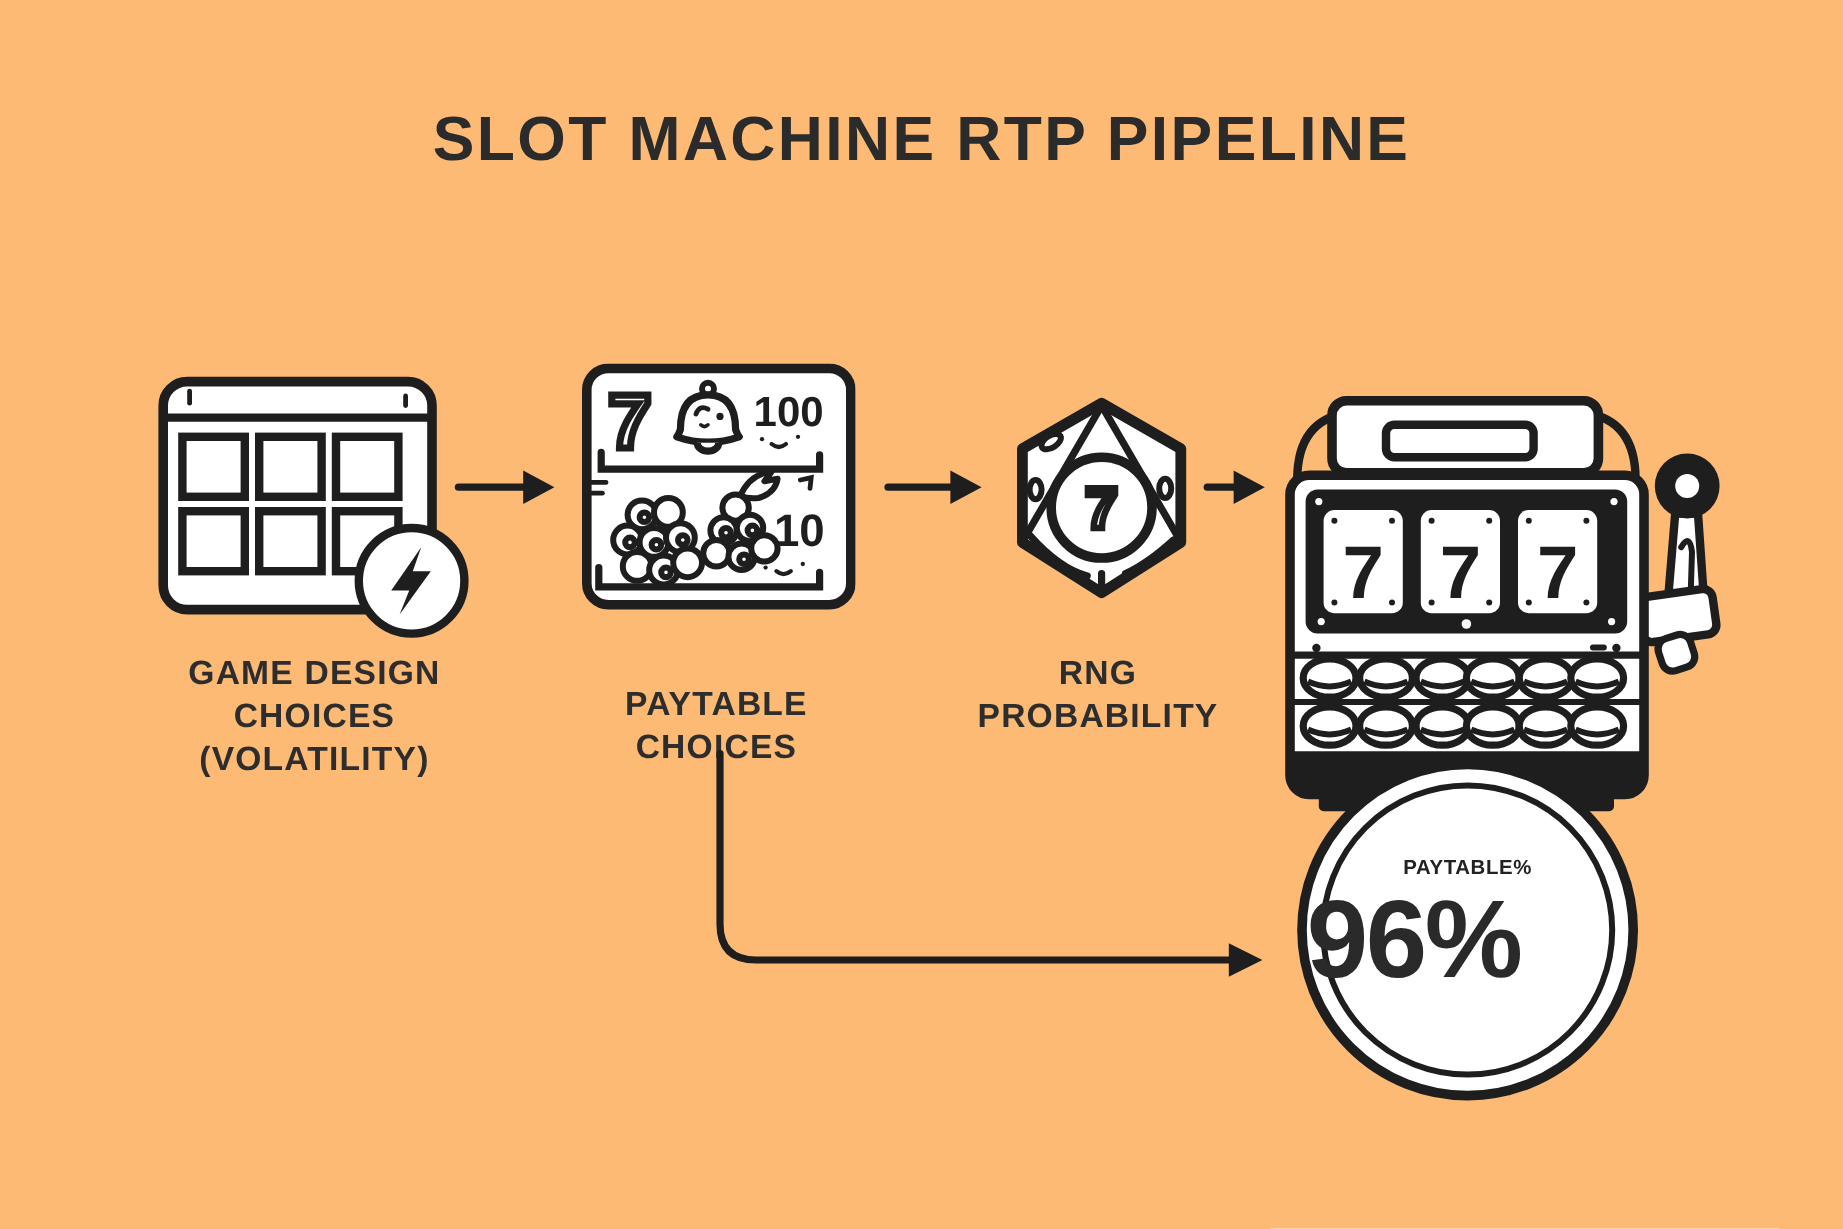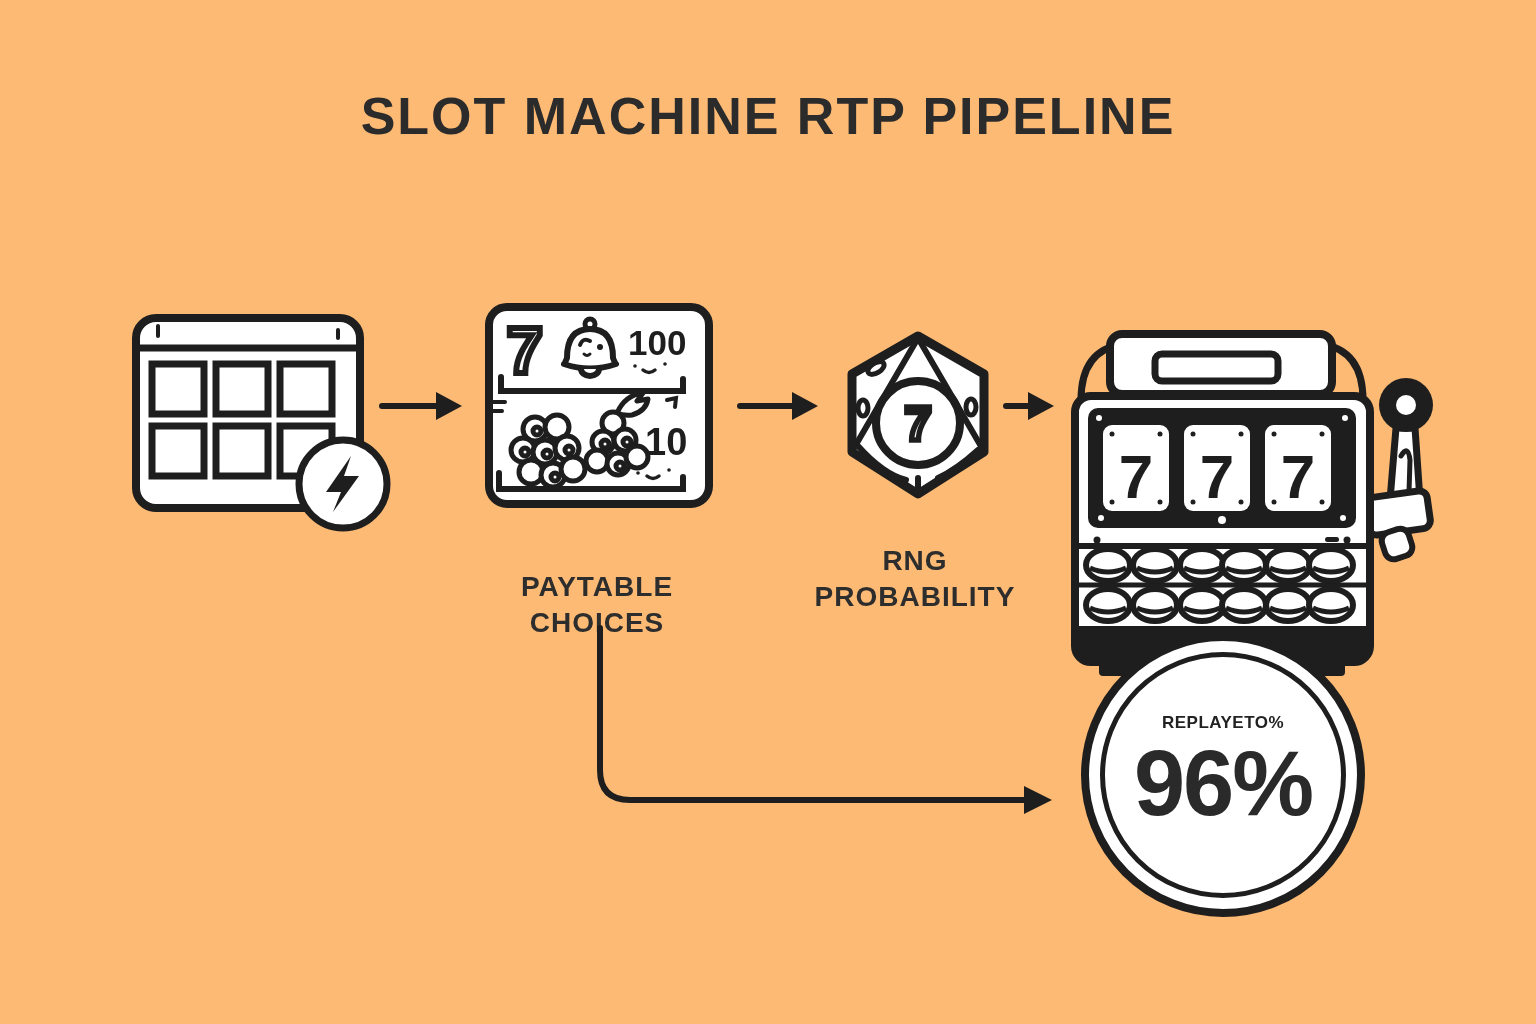--- a/index.html
+++ b/index.html
@@ -28,21 +28,21 @@
   }
   .rtp-inner-ring {
     position:absolute; left:11px; top:11px; right:11px; bottom:11px;
     border:5px solid #1e1e1e; border-radius:50%;
   }
   .rtp-caption {
     position:absolute; top:72px; left:0; width:100%; text-align:center;
     font-size:17px; font-weight:bold; letter-spacing:0.5px; color:#222222;
   }
   .rtp-value {
-    position:absolute; top:96px; left:0; width:100%; text-align:center;
+    position:absolute; top:96px; left:0; width:100%; 
     font-size:92px; line-height:1.0; font-weight:bold; letter-spacing:-2px;
     color:#2a2a2a;
   }
   svg text { font-family:"Liberation Sans", sans-serif; font-weight:bold; }
   .ink-stroke { stroke:#1e1e1e; fill:none; }
 </style>
 </head>
 <body>
 
 <div class="canvas">
@@ -242,28 +242,33 @@
       <path d="M121,280 Q139,288 157,280" fill="none" stroke-width="5"></path>
       <path d="M163,280 Q181,288 199,280" fill="none" stroke-width="5"></path>
       <path d="M207,280 Q225,288 243,280" fill="none" stroke-width="5"></path>
       <path d="M250,280 Q268,288 286,280" fill="none" stroke-width="5"></path>
     </g>
     <path d="M14,298 H304 V316 Q304,332 288,332 H30 Q14,332 14,316 Z" fill="#1e1e1e"></path>
     <rect x="36" y="330" width="48" height="18" rx="4" fill="#1e1e1e"></rect>
     <rect x="234" y="330" width="48" height="18" rx="4" fill="#1e1e1e"></rect>
   </svg>
 
+  <div class="step-label label-1">
+    <div>GAME DESIGN</div>
+    <div>CHOICES</div>
+    <div>(VOLATILITY)</div>
+  </div>
   <div class="step-label label-2">
     <div>PAYTABLE</div>
     <div>CHOICES</div>
   </div>
   <div class="step-label label-3">
     <div>RNG</div>
     <div>PROBABILITY</div>
   </div>
 
   <div class="rtp-badge">
     <div class="rtp-inner-ring"></div>
-    <div class="rtp-caption">REPLAYETO%</div>
+    <div class="rtp-caption">PAYTABLE%</div>
     <div class="rtp-value">96%</div>
   </div>
 
 </div>
 
 </body></html>

